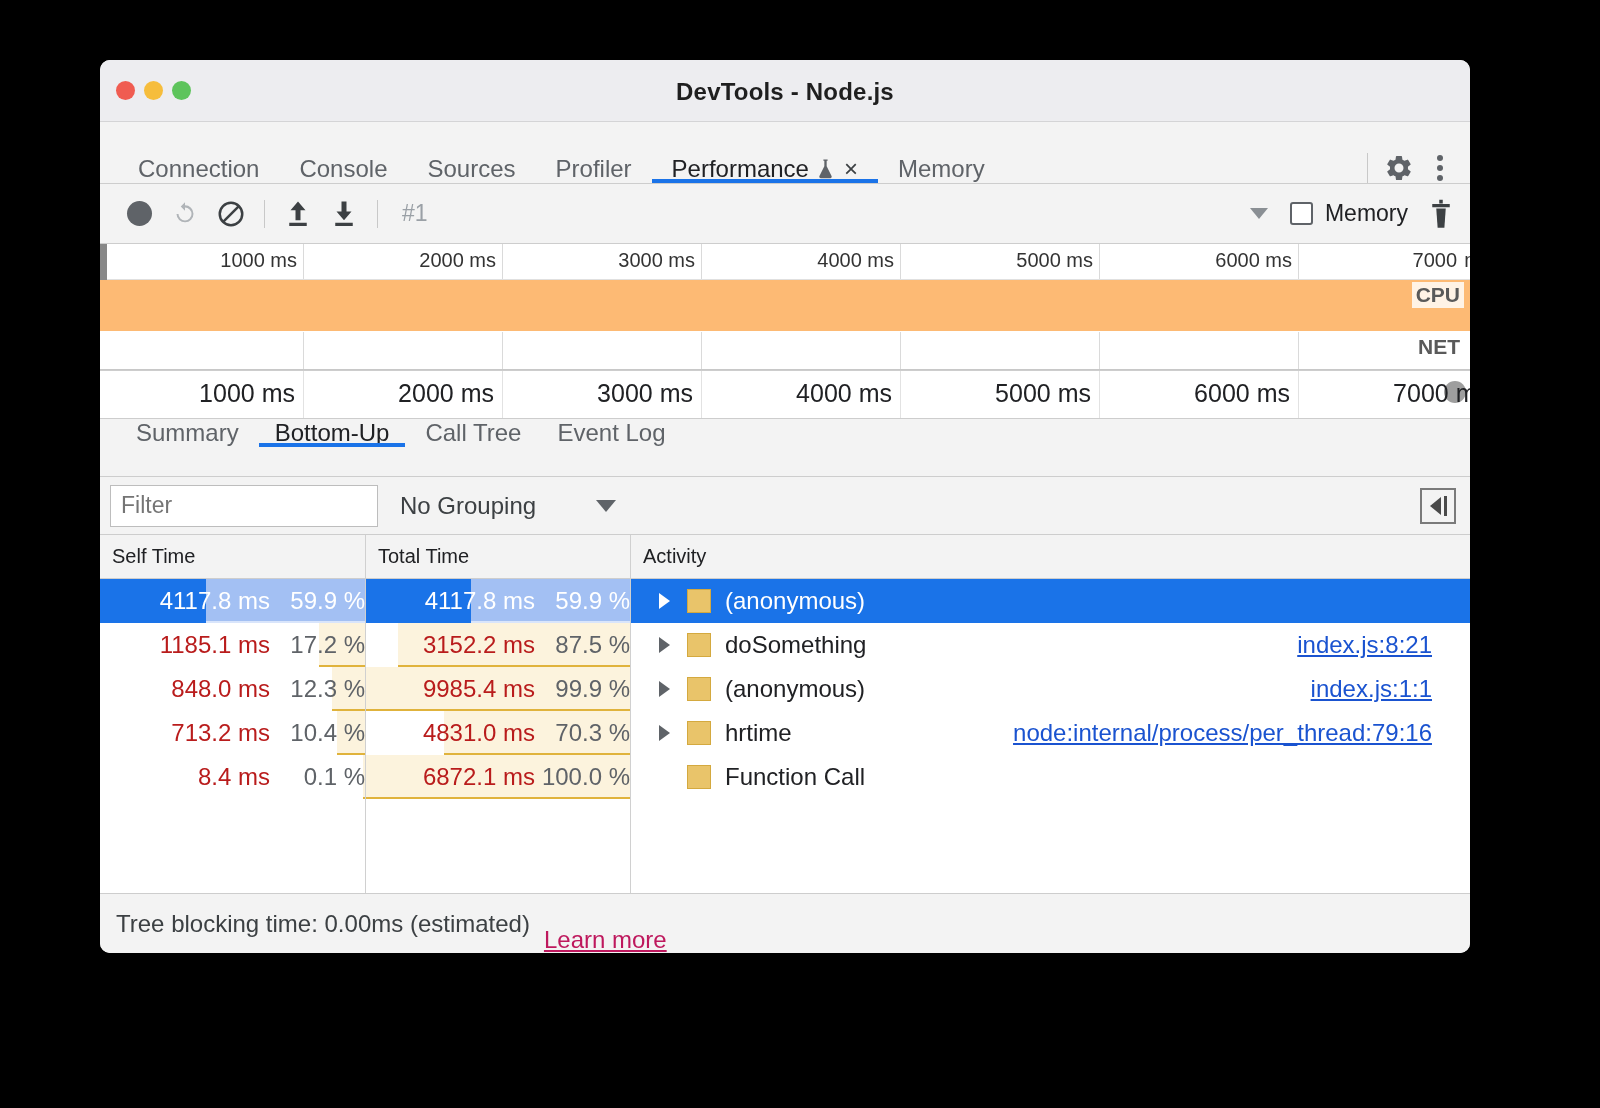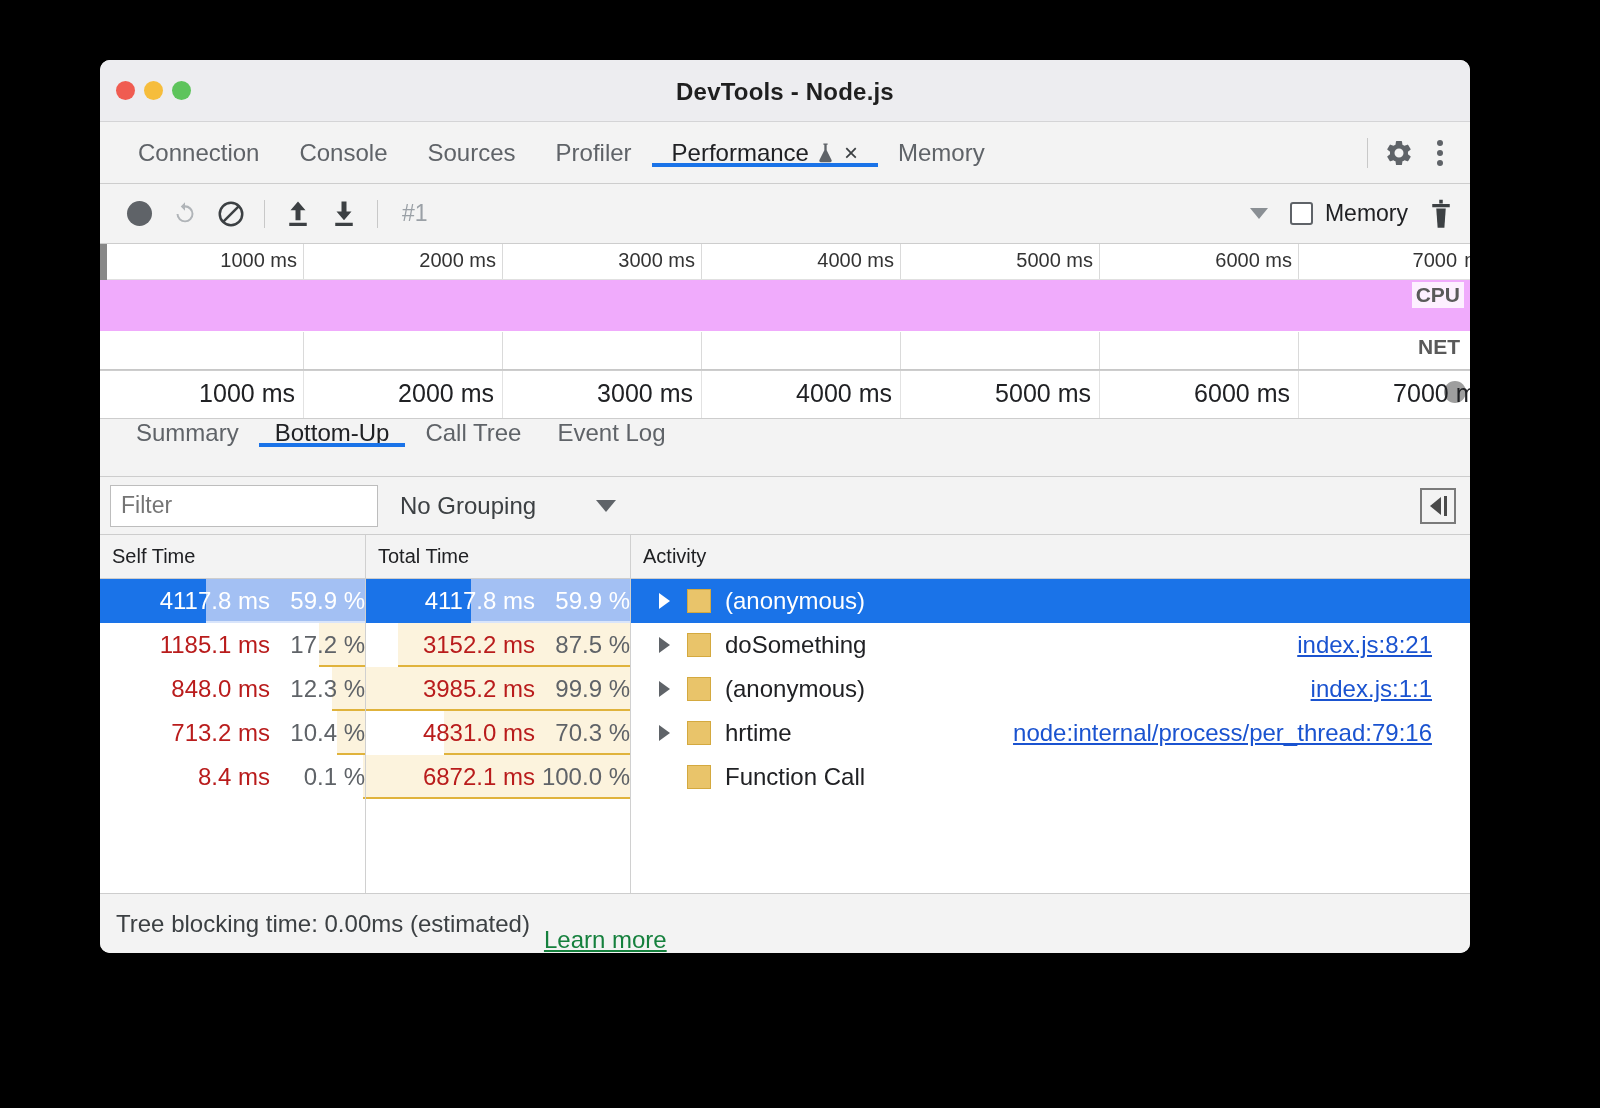--- a/index.html
+++ b/index.html
@@ -44,21 +44,21 @@
     text-align: center;
     font-size: 24px; font-weight: bold; color: #1f1f1f;
     letter-spacing: .2px;
   }
 
   
   .tabstrip {
     height: 62px;
     background: #f3f3f3;
     border-bottom: 1px solid #cdcdcd;
-    display: flex; align-items: center;
+    display: flex; align-items: flex-end;
     flex: 0 0 auto;
     position: relative;
   }
   .tabstrip .tabs { display: flex; align-items: stretch; padding-left: 18px; }
   .tab {
     display: flex; align-items: center; gap: 8px;
     padding: 0 20px;
     font-size: 24px; color: #5f6368;
     white-space: nowrap;
     position: relative;
@@ -137,21 +137,21 @@
     position: absolute; top: 0; bottom: 0;
     border-right: 1px solid #dadada;
   }
   .tick span {
     position: absolute; right: 6px; top: 5px;
     font-size: 20px; color: #333;
     white-space: nowrap;
   }
   .band-cpu {
     height: 52px;
-    background: #f0abfc;
+    background: #fdba74;
     position: relative;
     border-bottom: 1px solid #fff;
   }
   .band-net {
     height: 38px;
     background: #fff;
     position: relative;
     border-bottom: 1px solid #c8c8c8;
     text-align: center;
   }
@@ -348,21 +348,21 @@
   .footer {
     height: 60px;
     flex: 0 0 auto;
     background: #f3f3f3;
     border-top: 1px solid #cdcdcd;
     display: flex; align-items: center;
     padding-left: 16px;
     font-size: 24px; color: #3c4043;
     gap: 14px;
   }
-  .footer a { color: #15803d; text-decoration: underline; margin-top: 32px; }
+  .footer a { color: #be185d; text-decoration: underline; margin-top: 32px; }
 </style>
 </head>
 <body>
 
 <div id="window">
 
   <div class="titlebar">
     <div class="traffic">
       <div class="dot red"></div>
       <div class="dot yellow"></div>
@@ -600,21 +600,21 @@
           <div class="cell num col-self">
             <div class="bar" style="width: 32.718px;"></div>
             <div class="numtext">
               <span class="ms">848.0 ms</span>
               <span class="pct">12.3 %</span>
             </div>
           </div>
           <div class="cell num col-total">
             <div class="bar" style="width: 264.735px;"></div>
             <div class="numtext">
-              <span class="ms">3985.2 ms</span>
+              <span class="ms">9985.4 ms</span>
               <span class="pct">99.9 %</span>
             </div>
           </div>
           <div class="cell act col-act">
             <div class="disclosure">
               <div class="tri"></div>
             </div>
             <div class="swatch"></div>
             <div class="act-name">(anonymous)</div>
             <a class="act-link" href="#">index.js:1:1</a>

